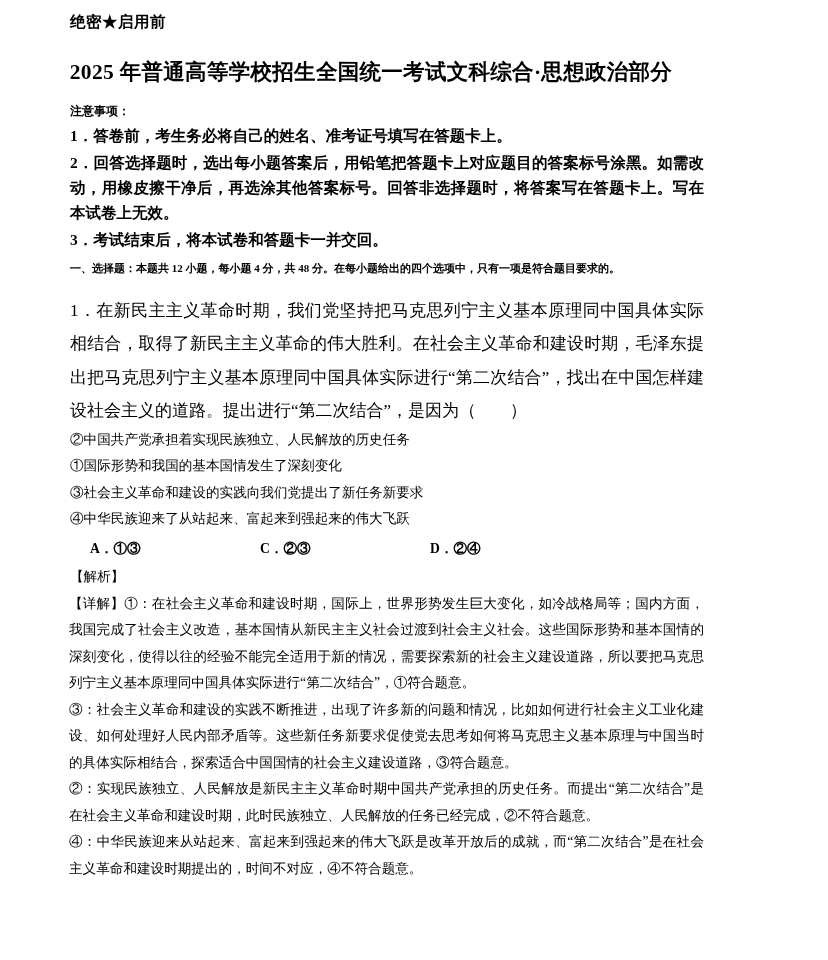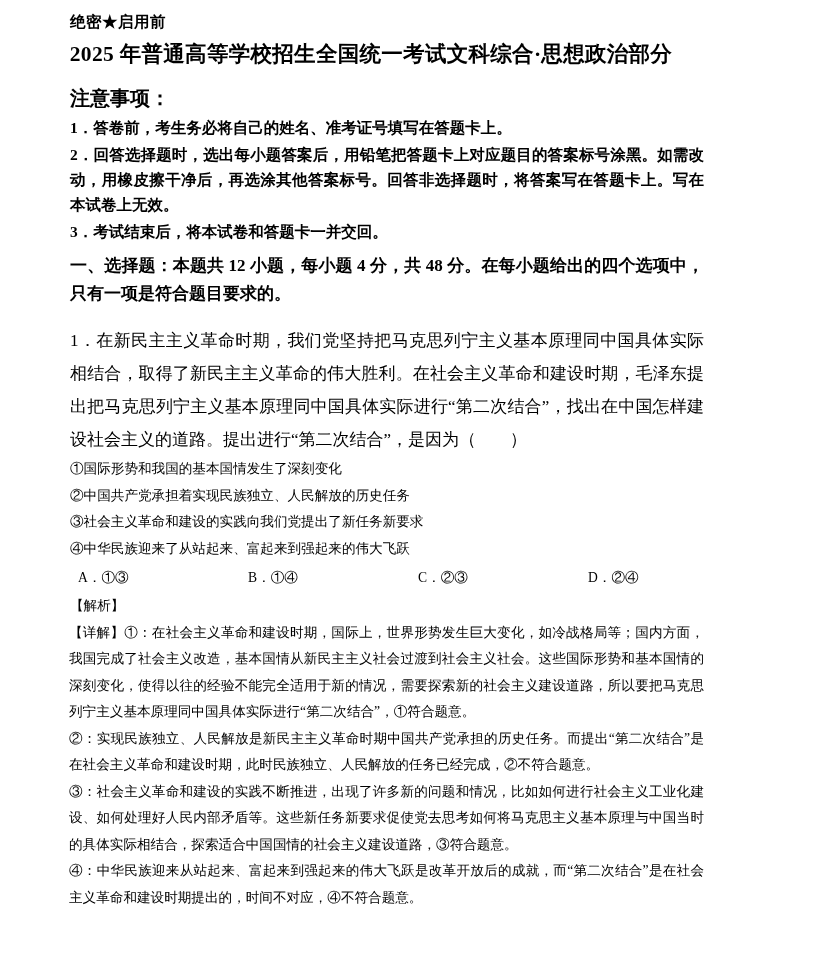--- a/index.html
+++ b/index.html
@@ -22,37 +22,37 @@
     font-size: 15.5px;
     font-weight: bold;
     letter-spacing: 0.5px;
     margin: 4px 0 2px 32px;
   }
   .doc-title {
     font-size: 21.5px;
     font-weight: bold;
     text-align: center;
     letter-spacing: 0.3px;
-    margin: 8px 0 12px 0;
+    margin: 26px 0 12px 0;
     line-height: 1.3;
   }
   .notice-head {
-    font-size: 20px;
+    font-size: 12px;
     font-weight: bold;
     margin: 16px 0 3px 32px;
   }
   .notice-item {
     font-size: 15.5px;
     font-weight: bold;
     line-height: 1.62;
     margin: 0 0 2px 32px;
     text-align: justify;
   }
   .section-head {
-    font-size: 17px;
+    font-size: 11px;
     font-weight: bold;
     line-height: 1.62;
     margin: 8px 0 6px 32px;
     text-align: justify;
   }
   .q-text {
     font-size: 17px;
     line-height: 1.95;
     margin: 16px 0 0 32px;
     text-align: justify;
@@ -60,21 +60,22 @@
   }
   .q-opt {
     font-size: 13.6px;
     line-height: 1.95;
     margin: 0 0 0 32px;
   }
   .choices {
     display: flex;
     font-size: 13.6px;
     line-height: 2.0;
-    margin: 2px 0 2px 40px;
+    margin: 2px 0 2px 52px;
+    font-weight: bold;
   }
   .choices .ch {
     width: 170px;
     flex: 0 0 170px;
   }
   .ans-line {
     font-size: 13.6px;
     line-height: 1.95;
     margin: 0 0 0 32px;
   }
@@ -97,32 +98,31 @@
 
   <div class="notice-head">注意事项：</div>
   <p class="notice-item">1．答卷前，考生务必将自己的姓名、准考证号填写在答题卡上。</p>
   <p class="notice-item">2．回答选择题时，选出每小题答案后，用铅笔把答题卡上对应题目的答案标号涂黑。如需改动，用橡皮擦干净后，再选涂其他答案标号。回答非选择题时，将答案写在答题卡上。写在本试卷上无效。</p>
   <p class="notice-item">3．考试结束后，将本试卷和答题卡一并交回。</p>
 
   <p class="section-head">一、选择题：本题共 12 小题，每小题 4 分，共 48 分。在每小题给出的四个选项中，只有一项是符合题目要求的。</p>
 
   <p class="q-text"><span>1．</span><span>在新民主主义革命时期，我们党坚持把马克思列宁主义基本原理同中国具体实际相结合，取得了新民主主义革命的伟大胜利。在社会主义革命和建设时期，毛泽东提出把马克思列宁主义基本原理同中国具体实际进行“第二次结合”，找出在中国怎样建设社会主义的道路。提出进行“第二次结合”，是因为（　　）</span></p>
 
+  <p class="q-opt">②中国共产党承担着实现民族独立、人民解放的历史任务</p>
   <p class="q-opt">①国际形势和我国的基本国情发生了深刻变化</p>
-  <p class="q-opt">②中国共产党承担着实现民族独立、人民解放的历史任务</p>
   <p class="q-opt">③社会主义革命和建设的实践向我们党提出了新任务新要求</p>
   <p class="q-opt">④中华民族迎来了从站起来、富起来到强起来的伟大飞跃</p>
 
   <div class="choices">
     <span class="ch">A．①③</span>
-    <span class="ch">B．①④</span>
     <span class="ch">C．②③</span>
     <span class="ch">D．②④</span>
   </div>
 
   <p class="ans-line">【解析】</p>
 
   <p class="expl-p">【详解】①：在社会主义革命和建设时期，国际上，世界形势发生巨大变化，如冷战格局等；国内方面，我国完成了社会主义改造，基本国情从新民主主义社会过渡到社会主义社会。这些国际形势和基本国情的深刻变化，使得以往的经验不能完全适用于新的情况，需要探索新的社会主义建设道路，所以要把马克思列宁主义基本原理同中国具体实际进行“第二次结合”，①符合题意。</p>
+  <p class="expl-p">③：社会主义革命和建设的实践不断推进，出现了许多新的问题和情况，比如如何进行社会主义工业化建设、如何处理好人民内部矛盾等。这些新任务新要求促使党去思考如何将马克思主义基本原理与中国当时的具体实际相结合，探索适合中国国情的社会主义建设道路，③符合题意。</p>
   <p class="expl-p">②：实现民族独立、人民解放是新民主主义革命时期中国共产党承担的历史任务。而提出“第二次结合”是在社会主义革命和建设时期，此时民族独立、人民解放的任务已经完成，②不符合题意。</p>
-  <p class="expl-p">③：社会主义革命和建设的实践不断推进，出现了许多新的问题和情况，比如如何进行社会主义工业化建设、如何处理好人民内部矛盾等。这些新任务新要求促使党去思考如何将马克思主义基本原理与中国当时的具体实际相结合，探索适合中国国情的社会主义建设道路，③符合题意。</p>
   <p class="expl-p">④：中华民族迎来从站起来、富起来到强起来的伟大飞跃是改革开放后的成就，而“第二次结合”是在社会主义革命和建设时期提出的，时间不对应，④不符合题意。</p>
 
 </div>
 
 </body></html>

